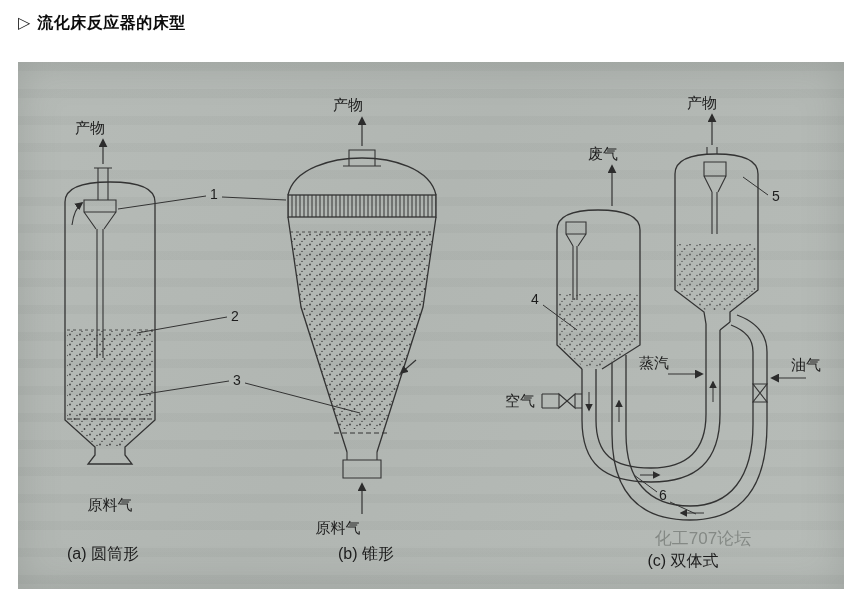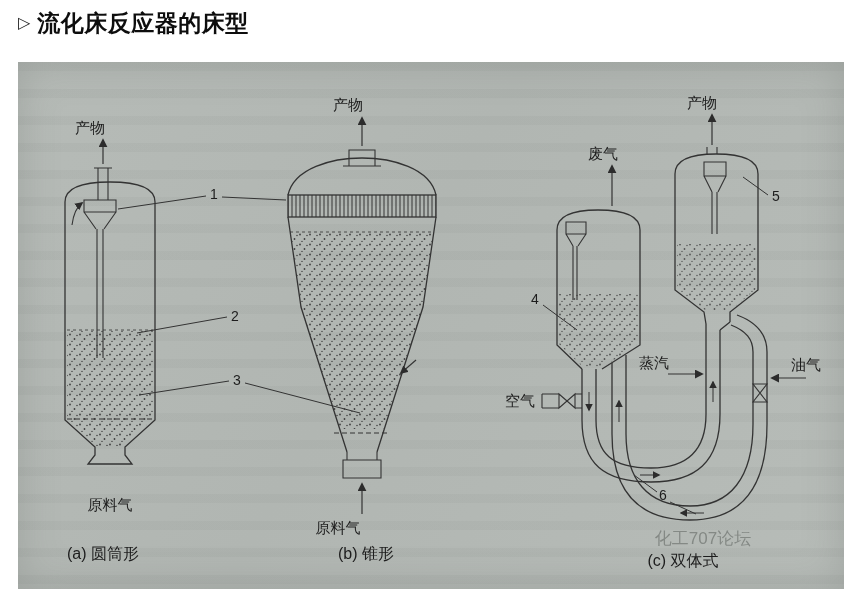--- a/index.html
+++ b/index.html
@@ -6,21 +6,21 @@
   body{
     width:844px;height:589px;position:relative;overflow:hidden;
     font-family:"Liberation Sans","DejaVu Sans",sans-serif;
     color:#111;
   }
   .page-header{
     position:absolute;left:18px;top:8px;height:30px;
     display:flex;align-items:center;gap:7px;
   }
   .page-header .marker{font-size:16px;color:#222;line-height:1;}
-  .page-header .title{font-size:23px;font-weight:bold;color:#0d0d0d;letter-spacing:.5px;}
+  .page-header .title{font-size:16px;font-weight:bold;color:#0d0d0d;letter-spacing:.5px;}
   .scan-panel{
     position:absolute;left:18px;top:62px;width:826px;height:527px;
     background:
       repeating-linear-gradient(to bottom,
         rgba(72,78,74,0.045) 0 9px,
         rgba(0,0,0,0) 9px 27px),
       linear-gradient(120deg,#b6bbb7 0%,#b1b6b2 45%,#b7bcb8 100%);
     box-shadow:inset 0 0 40px rgba(90,95,92,.25);
   }
   svg text{

